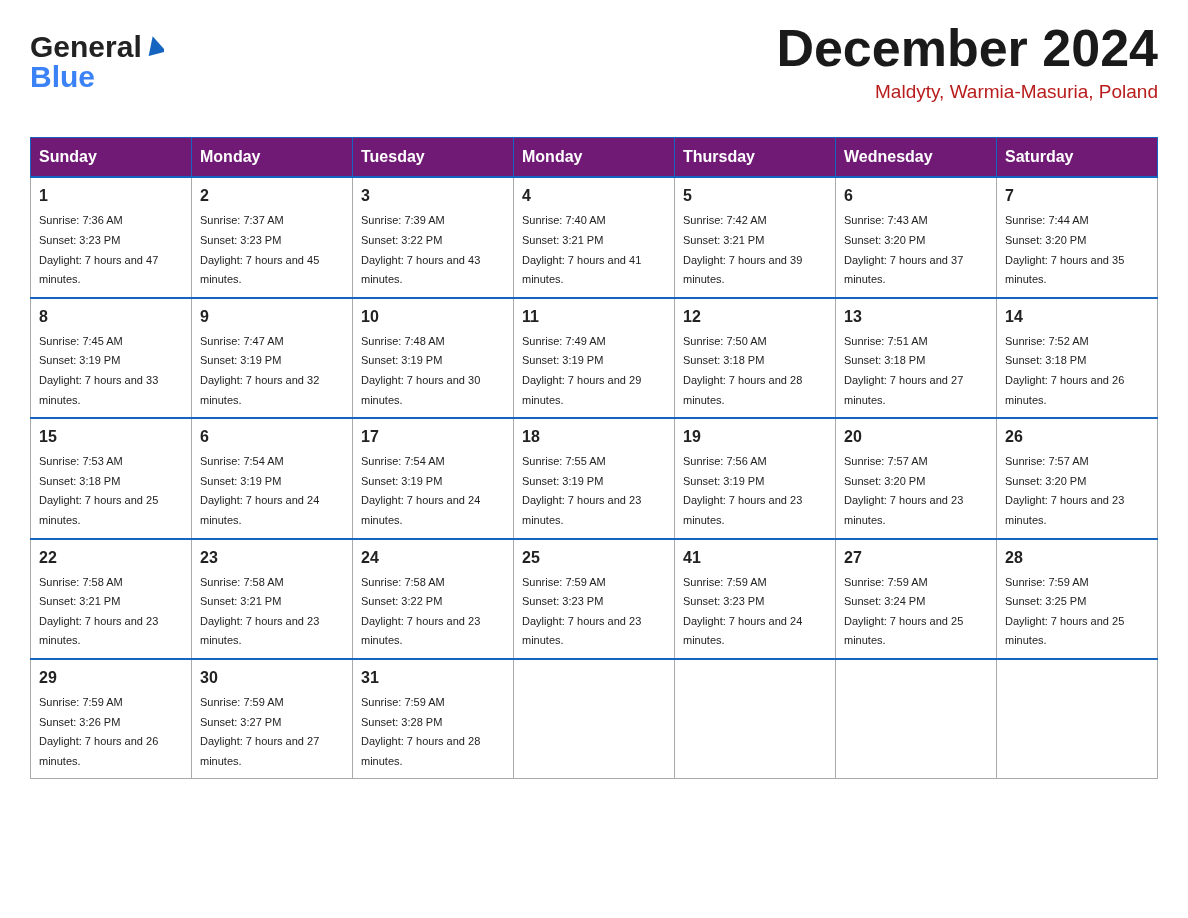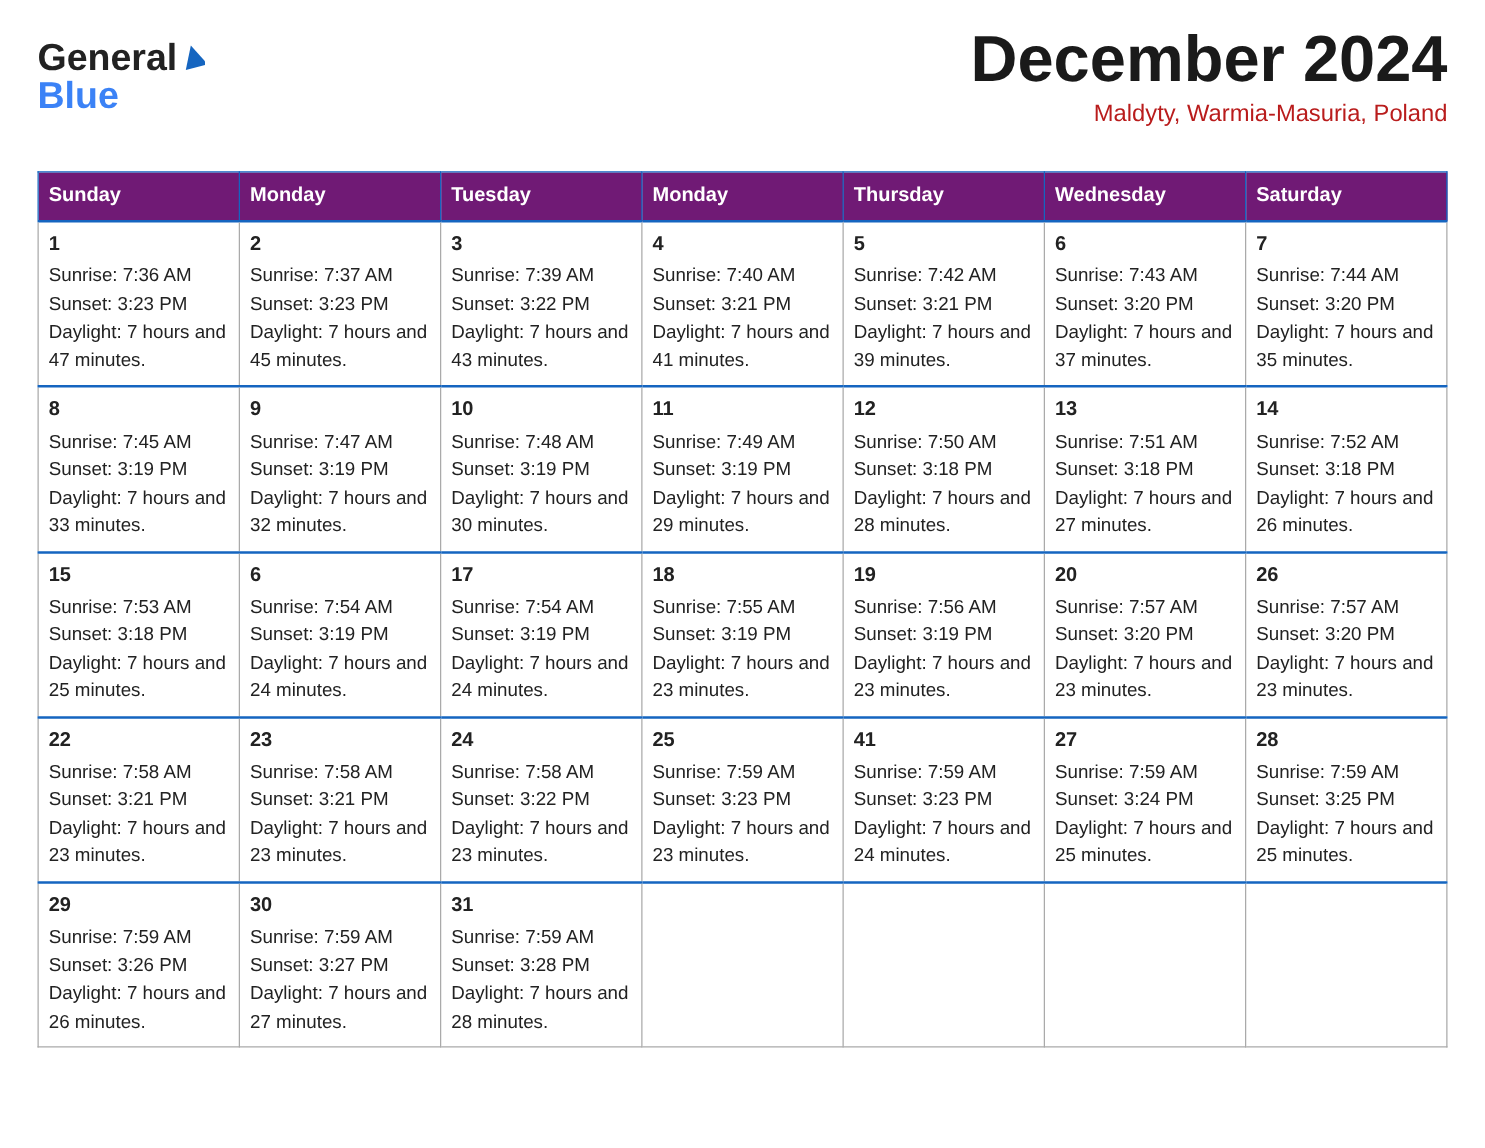--- a/index.html
+++ b/index.html
@@ -72,21 +72,21 @@
       color: #222;
       line-height: 1.45;
     }
     .day-number {
       font-size: 16px;
       font-weight: bold;
       display: block;
       margin-bottom: 3px;
     }
     .day-info {
-      font-size: 15px;
+      font-size: 11px;
       color: #222;
       line-height: 1.5;
     }
     .empty-cell {
       background: #fff;
     }
     tr.week-row td {
       border-top: 2px solid #1565c0;
     }
   </style>

